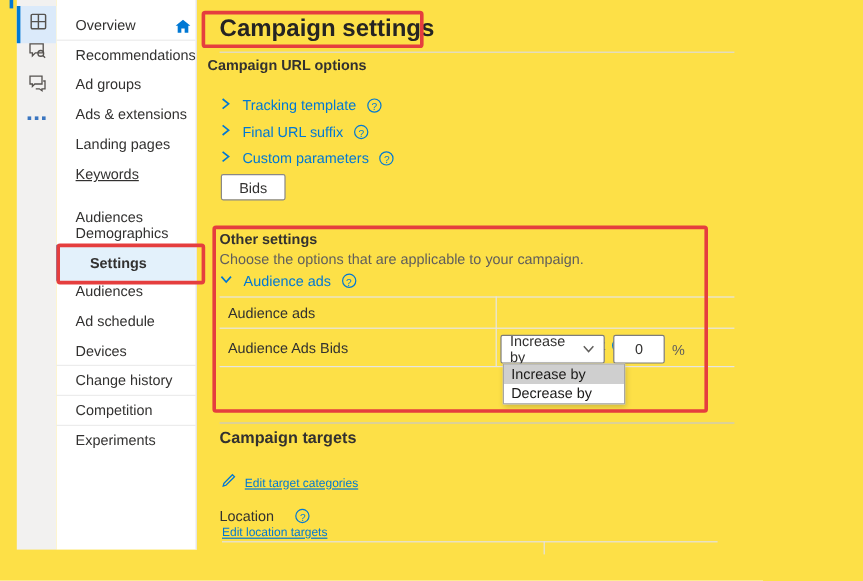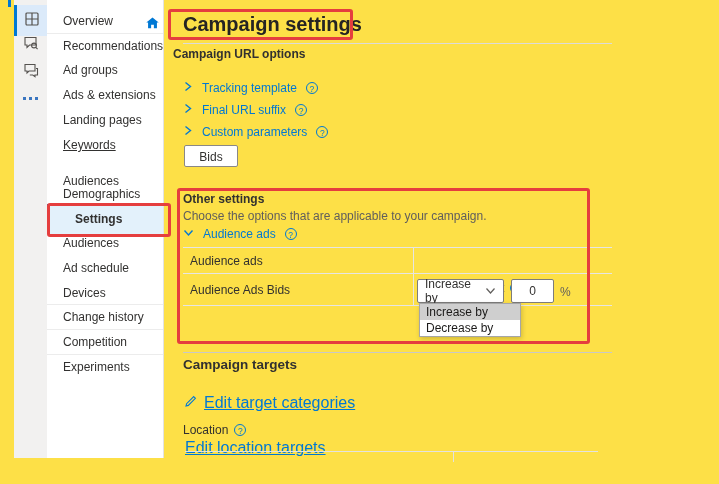--- a/index.html
+++ b/index.html
@@ -33,22 +33,22 @@
   .btn{position:absolute;left:184px;top:145px;width:54px;height:22px;background:#fff;border:1px solid #8a8886;border-radius:2px;font-size:12px;color:#323130;text-align:center;line-height:20px;box-sizing:border-box;cursor:pointer;}
   .cell-txt{position:absolute;font-size:12px;color:#323130;display:flex;align-items:center;gap:6px;}
   .select{position:absolute;left:417px;top:279px;width:87px;height:24px;border:1px solid #7d7c7b;border-radius:2px;background:#fff;box-sizing:border-box;display:flex;align-items:center;justify-content:space-between;padding:0 7px;font-size:12px;color:#323130;cursor:pointer;}
   .num-input{position:absolute;left:511px;top:279px;width:43px;height:24px;border:1px solid #7d7c7b;border-radius:2px;box-sizing:border-box;font-size:12px;color:#323130;text-align:center;font-family:inherit;padding:0;background:#fff;}
   .unit{position:absolute;left:560px;top:285px;font-size:12px;color:#605e5c;}
   .menu{position:absolute;left:419px;top:303px;width:100px;background:#fff;border:1px solid #a6a6a6;box-shadow:1px 2px 5px rgba(0,0,0,.18);z-index:5;}
   .menu .opt{height:16px;line-height:16px;padding-left:6px;font-size:12px;color:#1b1a19;cursor:pointer;}
   .menu .opt.hover{background:#cfcfcf;}
   .targets-head{position:absolute;left:183px;top:357px;font-size:13.5px;font-weight:600;color:#323130;}
   .link-row{position:absolute;display:flex;align-items:center;gap:7px;}
-  .blue-link{font-size:16px;color:#0078d4;text-decoration:underline;cursor:pointer;}
-  .loc-label{position:absolute;left:183px;top:423px;font-size:12px;color:#323130;display:flex;align-items:center;gap:6px;}
+  .blue-link{font-size:10px;color:#0078d4;text-decoration:underline;cursor:pointer;}
+  .loc-label{position:absolute;left:183px;top:423px;font-size:12px;color:#323130;display:flex;align-items:center;gap:18px;}
 
   
   .redbox{position:absolute;border:3px solid #e53e3e;border-radius:3px;box-sizing:border-box;z-index:9;pointer-events:none;}
 </style>
 </head>
 <body>
 
 <div class="app">
 
   <div class="blue-tick"></div>

